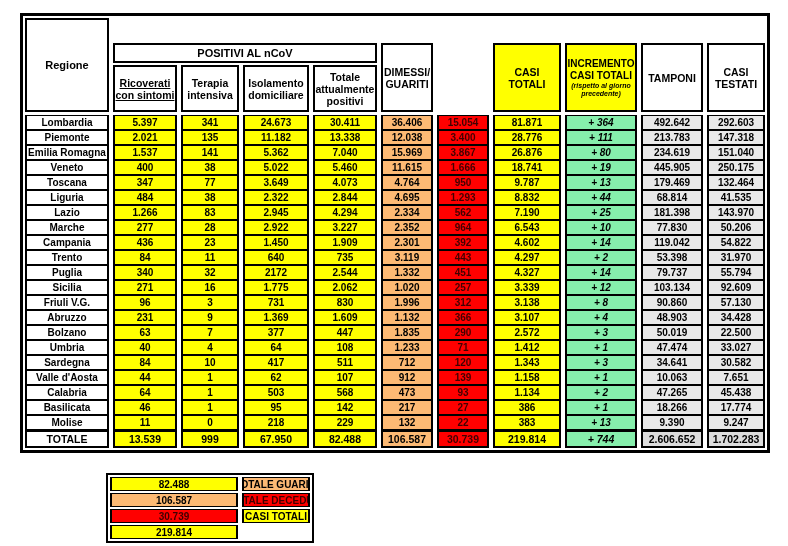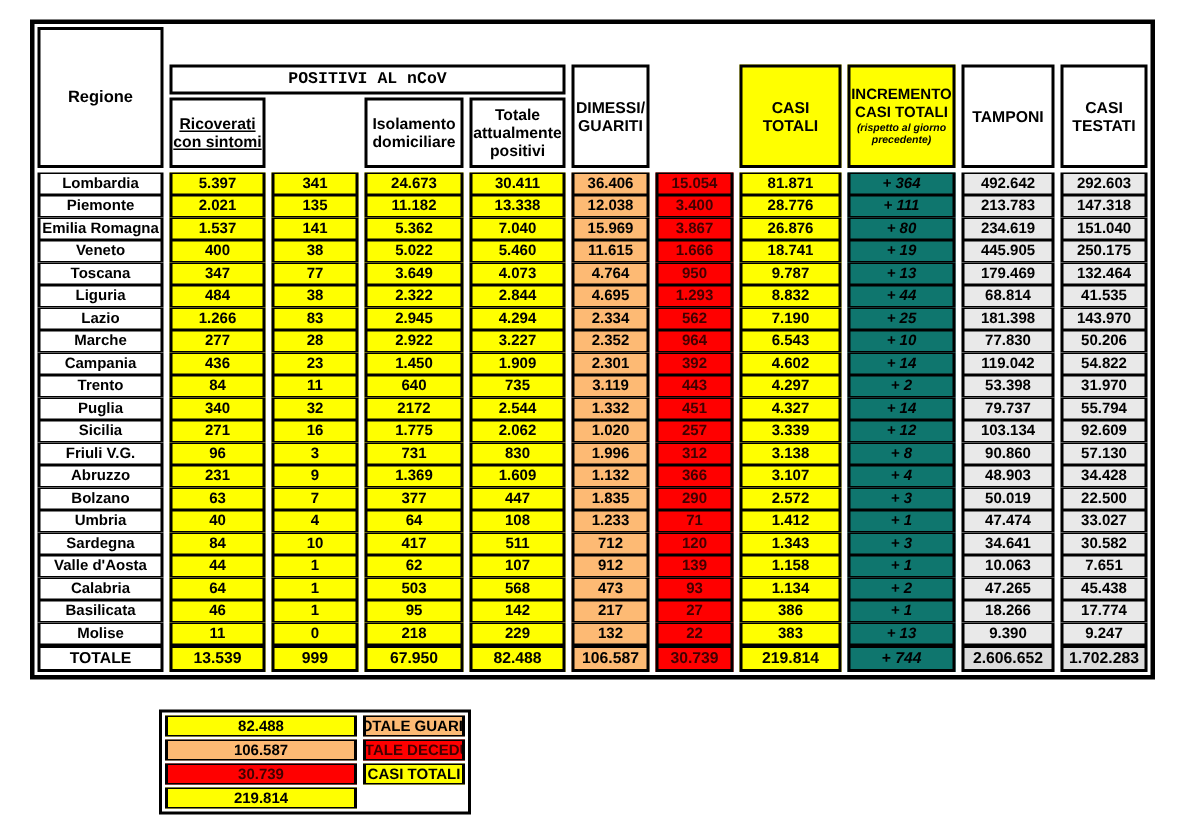--- a/index.html
+++ b/index.html
@@ -34,37 +34,37 @@
     font-size: 10px;
     line-height: 11px;
     overflow: hidden;
     color: #000;
     white-space: nowrap;
   }
   .hcell { border-width: 2px; white-space: pre-line; flex-direction: column; }
   
   .h-regione   { grid-column: 1; grid-row: 1 / 4; margin-bottom: 3px; font-size: 11px; }
   .h-title     { grid-column: 2 / 12; grid-row: 1; margin-bottom: 2px; font-size: 13px; letter-spacing: .2px; }
-  .h-positivi  { grid-column: 2 / 6; grid-row: 2; margin-bottom: 2px; font-size: 11px; font-family: Liberation Mono, monospace; }
+  .h-positivi  { grid-column: 2 / 6; grid-row: 2; margin-bottom: 2px; font-size: 11px; }
   .h-sub       { grid-row: 3; margin-bottom: 3px; font-size: 10.5px; line-height: 12px; }
   .h-span2     { grid-row: 2 / 4; margin-bottom: 3px; font-size: 10.5px; line-height: 12px; }
   .h-col2 { grid-column: 2; text-decoration: underline; } .h-col3 { grid-column: 3; } .h-col4 { grid-column: 4; }
   .h-col5 { grid-column: 5; } .h-col6 { grid-column: 6; } .h-col7 { grid-column: 7; }
   .h-col8 { grid-column: 8; } .h-col9 { grid-column: 9; } .h-col10 { grid-column: 10; }
   .h-col11 { grid-column: 11; }
   .bg-yellow { background: #FFFF00; }
   .h-incr .l1 { font-size: 10px; }
   .h-incr .note { font-size: 7px; line-height: 8px; font-style: italic; font-weight: bold; white-space: normal; }
   
   .reg { background: #ffffff; }
   .y   { background: #FFFF00; }
   .g   { background: #fdba74; }
   .r   { background: #FF0000; color: #420000; }
   .c   { background: #FFFF00; }
-  .i   { background: #0f766e; font-style: italic; }
+  .i   { background: #86efac; font-style: italic; }
   .t   { background: #E9E9E9; }
   .tot .t { background: #DCDCDC; }
   .tot .cell { border-top-width: 2px; border-bottom-width: 2px; font-size: 10.5px; }
   .row { display: contents; }
   
   #summary {
     display: inline-grid;
     margin: 20px 0 0 106px;
     border: 2px solid #000;
     padding: 2px;
@@ -79,20 +79,22 @@
 </head>
 <body>
 
 
 
 <div id="main-table">
   <div class="hcell h-regione">Regione</div>
   <div class="hcell h-positivi">POSITIVI AL nCoV</div>
   <div class="hcell h-sub h-col2">Ricoverati
 con sintomi</div>
+  <div class="hcell h-sub h-col3">Terapia
+intensiva</div>
   <div class="hcell h-sub h-col4">Isolamento
 domiciliare</div>
   <div class="hcell h-sub h-col5">Totale
 attualmente
 positivi</div>
   <div class="hcell h-span2 h-col6">DIMESSI/
 GUARITI</div>
   <div class="hcell h-span2 h-col8 bg-yellow">CASI TOTALI</div>
   <div class="hcell h-span2 h-col9 bg-yellow h-incr">
     <span class="l1">INCREMENTO</span>

